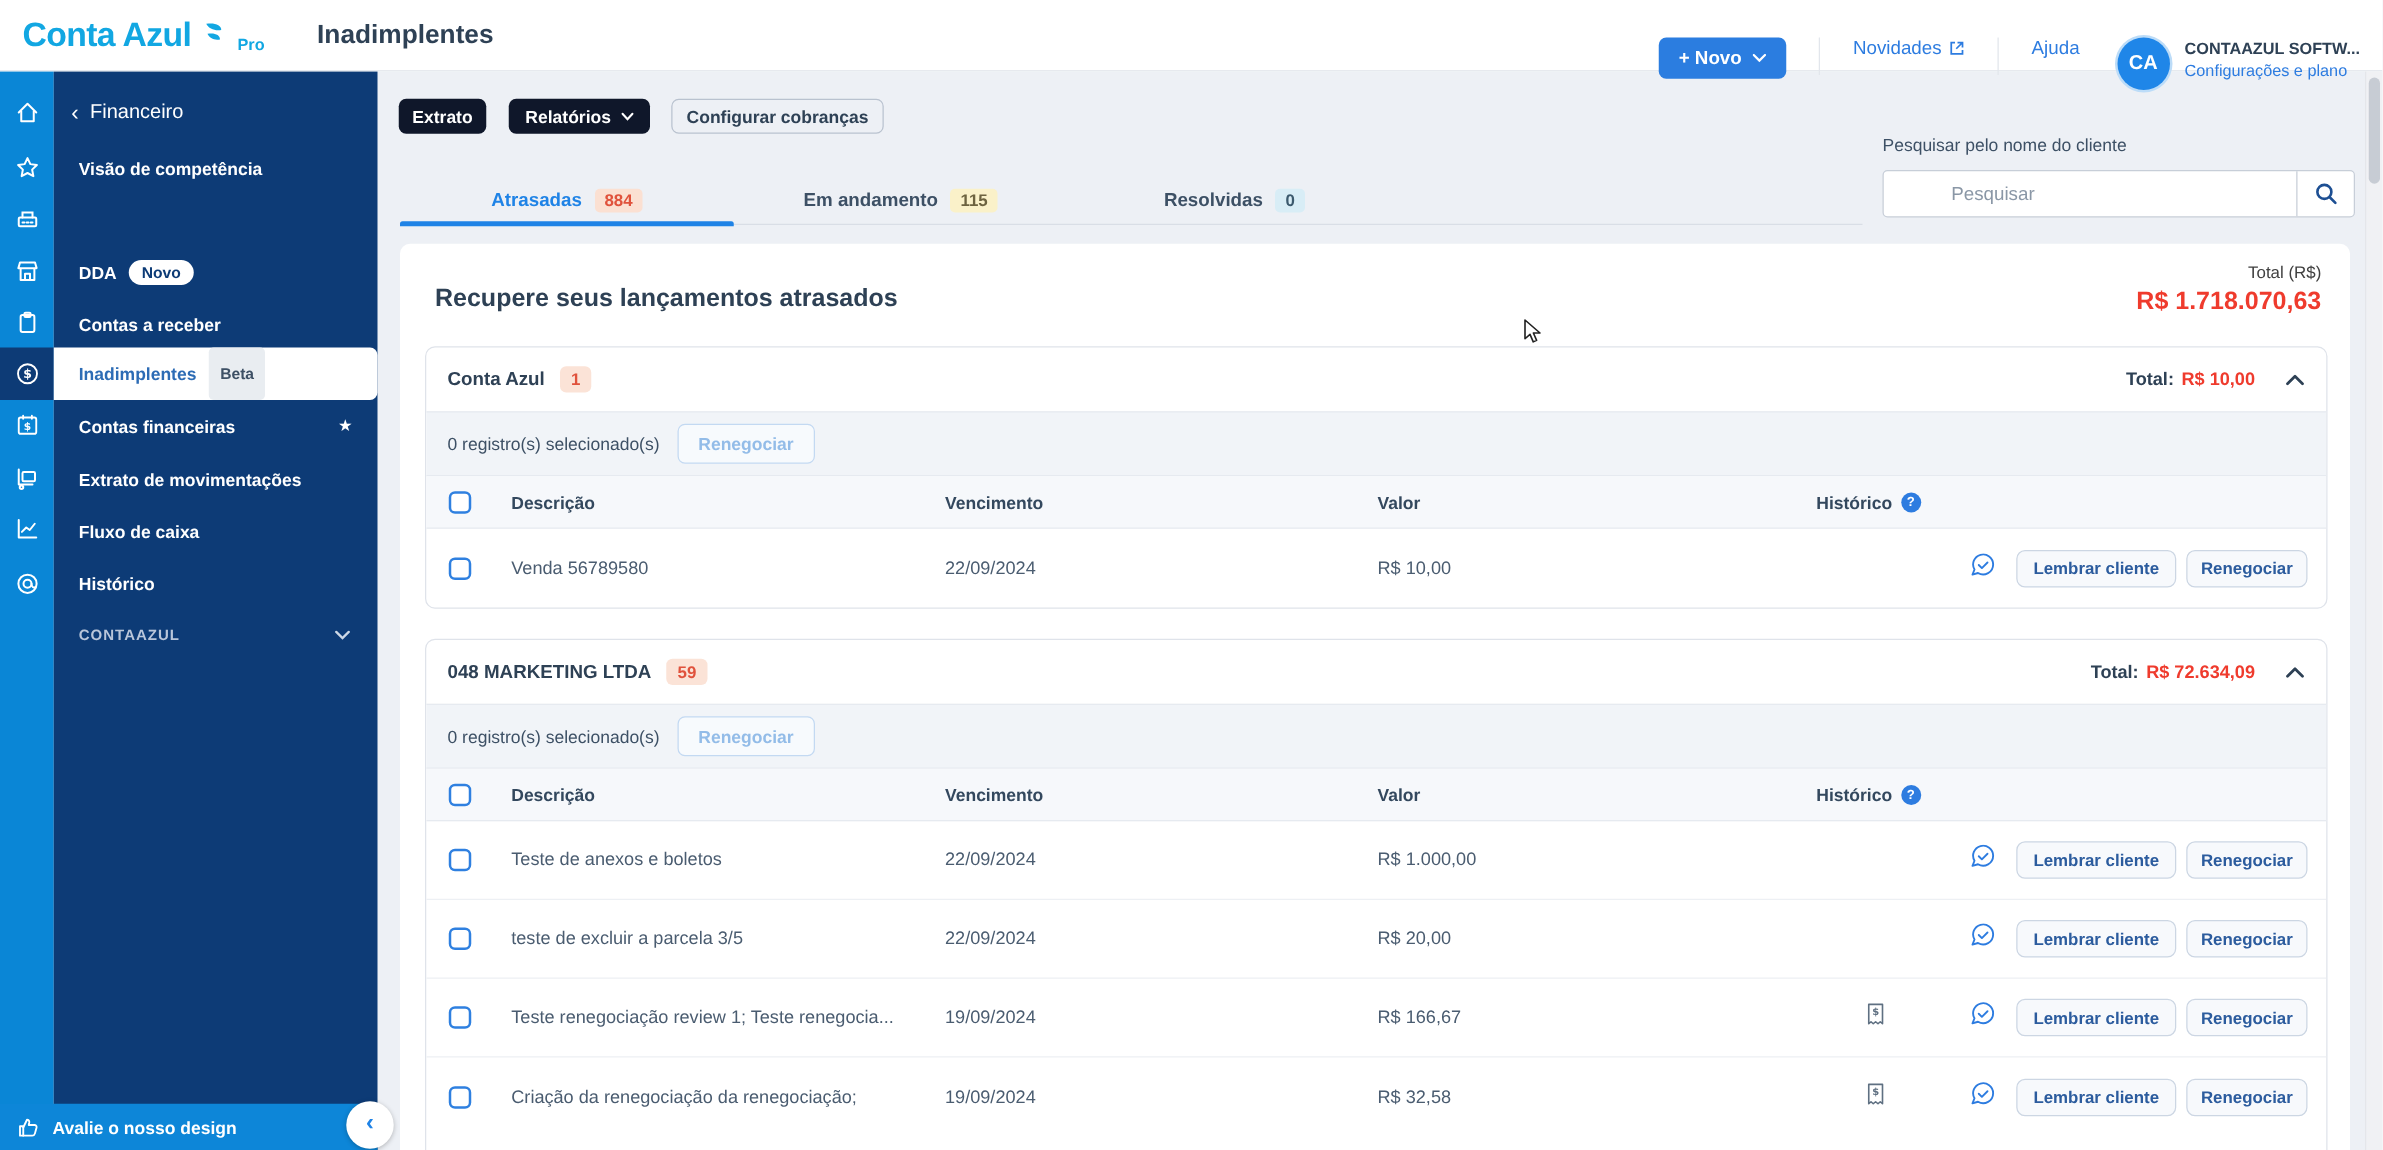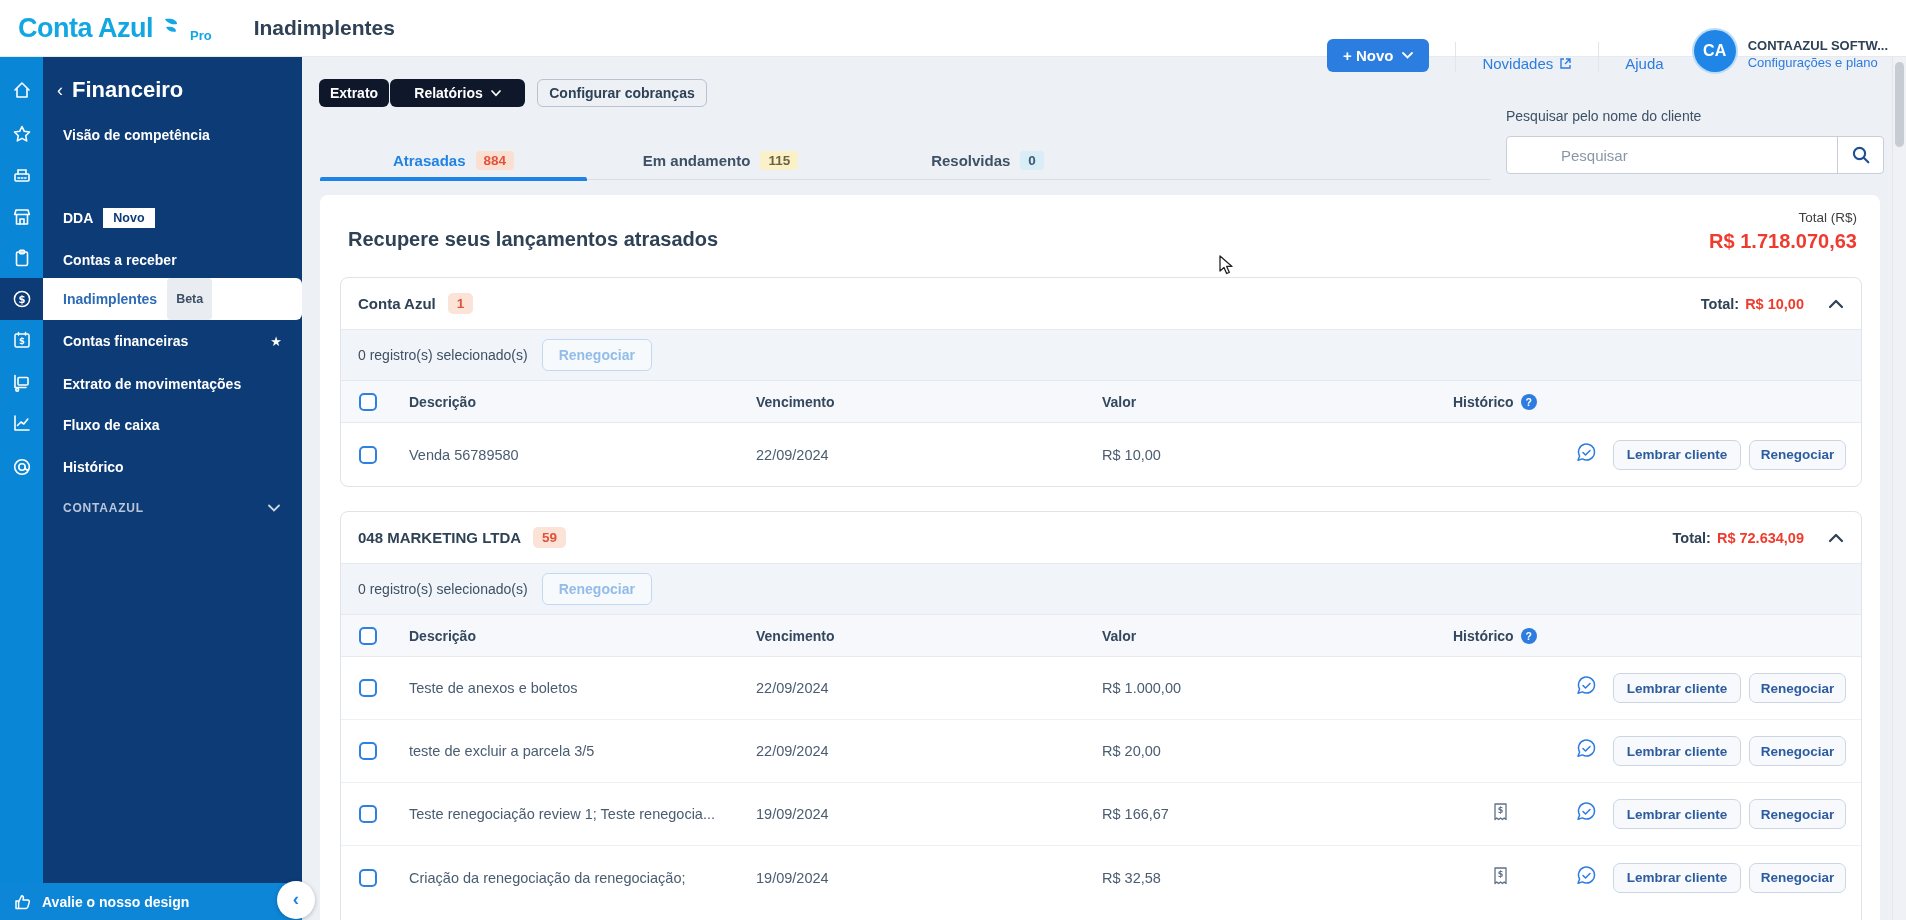--- a/index.html
+++ b/index.html
@@ -6,40 +6,40 @@
   html,body { width:1906px; height:920px; overflow:hidden; }
   body { font-family:"Liberation Sans","DejaVu Sans",sans-serif; background:#edf0f5; position:relative; }
 
   
   .topbar { position:absolute; left:0; top:0; width:1906px; height:57px; background:#fff; border-bottom:1px solid #e6e9ee; display:flex; align-items:center; padding:0 18px; z-index:30; }
   .logo { display:flex; align-items:center; }
   .logo-text { font-size:27px; font-weight:800; color:#12a7e2; letter-spacing:-0.5px; }
   .logo-leaf { margin-left:6px; }
   .logo-pro { font-size:13px; font-weight:700; color:#12a7e2; margin-left:7px; margin-top:14px; }
   .page-title { font-size:21px; font-weight:700; color:#2e4155; margin-left:42px; }
-  .topbar-right { margin-left:auto; display:flex; align-items:flex-end;margin-top:46px; }
+  .topbar-right { margin-left:auto; display:flex; align-items:flex-start;margin-top:46px; }
   .btn-novo { background:#2b7de0; color:#fff; font-weight:700; font-size:15px; border:none; border-radius:6px; height:33px; padding:0 16px; display:flex; align-items:center; gap:9px; cursor:pointer; }
   .tb-divider { width:1px; height:30px; background:#e2e6ec; margin:0 26px; }
   .tb-link { color:#2d7ce0; font-size:15px; font-weight:500; display:flex; align-items:center; gap:6px; cursor:pointer; }
   .avatar { width:42px; height:42px; border-radius:50%; background:#1f86e8; color:#fff; font-size:16px; font-weight:700; display:flex; align-items:center; justify-content:center; margin-left:30px; box-shadow:0 0 0 2px #bcdcf8; }
   .account { margin-left:12px; line-height:1.35; }
   .account-name { font-size:13px; font-weight:700; color:#2e4155; }
   .account-sub { font-size:13px; color:#2d7ce0; }
 
   
   .rail { position:absolute; left:0; top:57px; width:43px; height:863px; background:#0a86d6; z-index:21; }
   .rail-item { position:absolute; left:0; width:43px; height:42px; display:flex; align-items:center; justify-content:center; cursor:pointer; }
   .rail-item.sel { background:#0d3b76; }
   .nav { position:absolute; left:43px; top:57px; width:259px; height:863px; background:#0d3b76; z-index:21; }
   .nav-header { position:absolute; left:0; top:16px; height:34px; display:flex; align-items:center; padding-left:14px; color:#fff; cursor:pointer; }
   .nav-header .chev { font-size:18px; margin-right:9px; color:#fff; }
-  .nav-header .lbl { font-size:22px; font-weight:700; }
+  .nav-header .lbl { font-size:16px; font-weight:400; }
   .nav-item { position:absolute; left:0; right:0; height:42px; display:flex; align-items:center; padding-left:20px; color:#fff; font-size:14px; font-weight:600; cursor:pointer; }
   .nav-item.sel { background:#fff; color:#2d6cb5; border-radius:0 6px 6px 0; }
-  .badge-novo { margin-left:10px; background:#fff; color:#0d3b76; font-size:12.5px; font-weight:700; border-radius:0; padding:3px 10px; }
+  .badge-novo { margin-left:10px; background:#fff; color:#0d3b76; font-size:12.5px; font-weight:700; border-radius:10px; padding:3px 10px; }
   .badge-beta { margin-left:10px; background:#e9edf1; color:#3d5065; font-size:12.5px; font-weight:600; border-radius:4px; padding:14px 9px; }
   .nav-star { position:absolute; right:20px; color:#fff; font-size:13px; }
   .nav-section { position:absolute; left:0; right:0; height:42px; display:flex; align-items:center; padding-left:20px; color:#b9c6da; font-size:12px; font-weight:700; letter-spacing:0.8px; cursor:pointer; }
   .rate-bar { position:absolute; left:0; top:883px; width:302px; height:37px; background:#0d86d8; display:flex; align-items:center; padding-left:14px; gap:10px; z-index:25; cursor:pointer; }
   .rate-text { color:#fff; font-size:14px; font-weight:700; }
   .rate-circle { position:absolute; left:277px; top:881px; width:38px; height:38px; border-radius:50%; background:#fff; box-shadow:0 1px 4px rgba(0,0,0,.25); display:flex; align-items:center; justify-content:center; z-index:26; cursor:pointer; }
   .rate-circle span { color:#1f83e6; font-size:19px; font-weight:700; margin-top:-2px; }
 
   
   .btn-fill { position:absolute; height:28px; background:#0f172a; color:#fff; font-size:14px; font-weight:700; border:none; border-radius:6px; display:flex; align-items:center; justify-content:center; gap:8px; cursor:pointer; }
@@ -256,21 +256,21 @@
     </svg>
   <span class="rate-text">Avalie o nosso design</span>
 </div>
 <div class="rate-circle">
     <span>‹</span>
   </div>
 
 <button class="btn-fill" style="left:319px;top:79px;width:70px">
     <span>Extrato</span>
   </button>
-<button class="btn-fill" style="left:390px;top:79px;width:135px">
+<button class="btn-fill" style="left:407px;top:79px;width:113px">
   <span>Relatórios</span>
   <svg width="10" height="7" viewBox="0 0 10 7">
       <polyline points="1,1 5,5.3 9,1" fill="none" stroke="#fff" stroke-width="1.7" stroke-linecap="round"></polyline>
     </svg>
 </button>
 <button class="btn-outline" style="left:537px;top:79px;width:170px">
     <span>Configurar cobranças</span>
   </button>
 
 <div class="tabstrip-line"></div>

